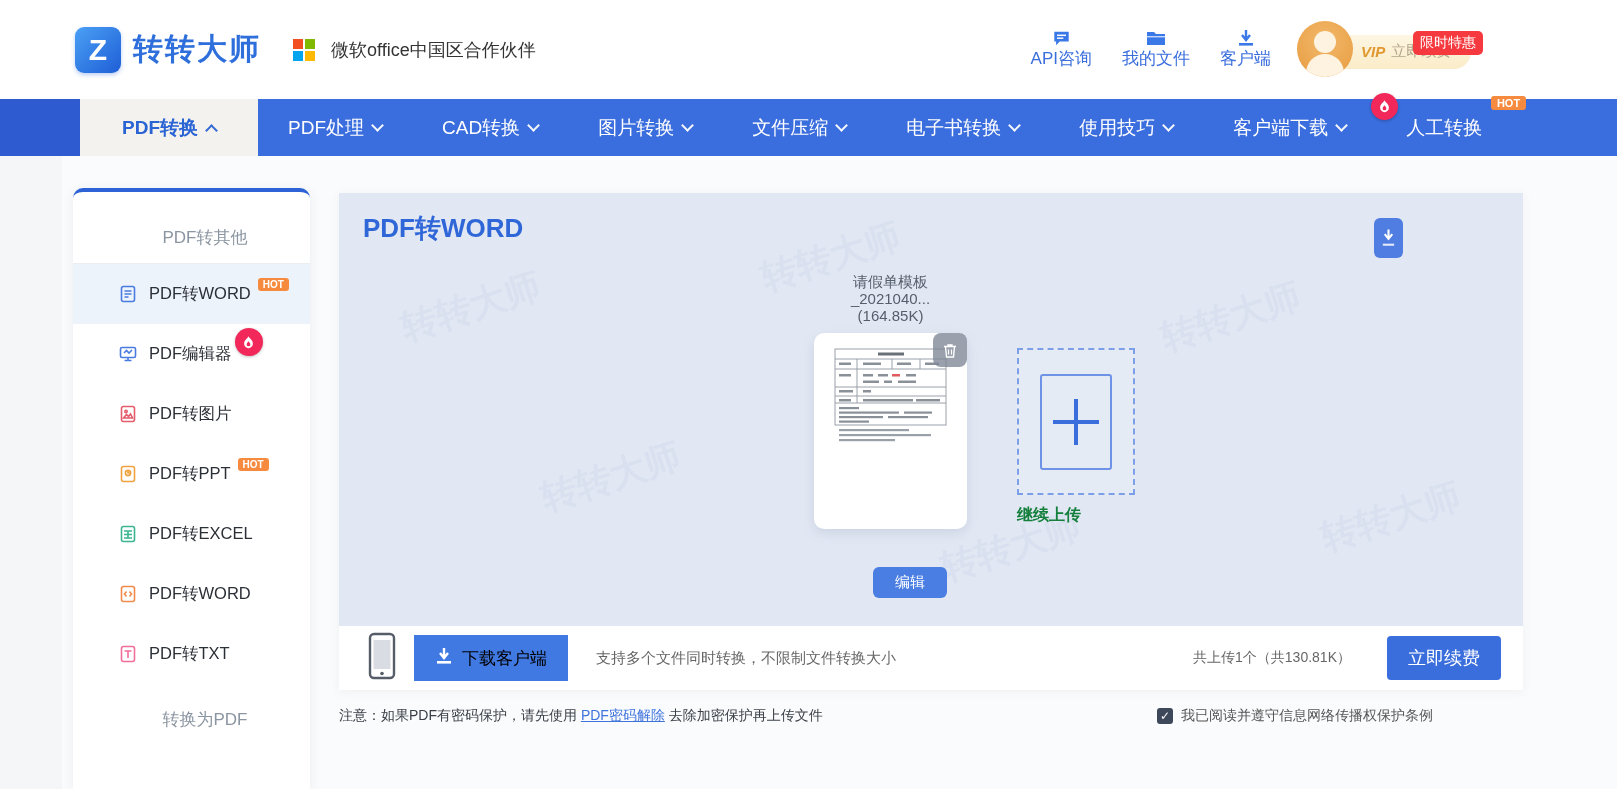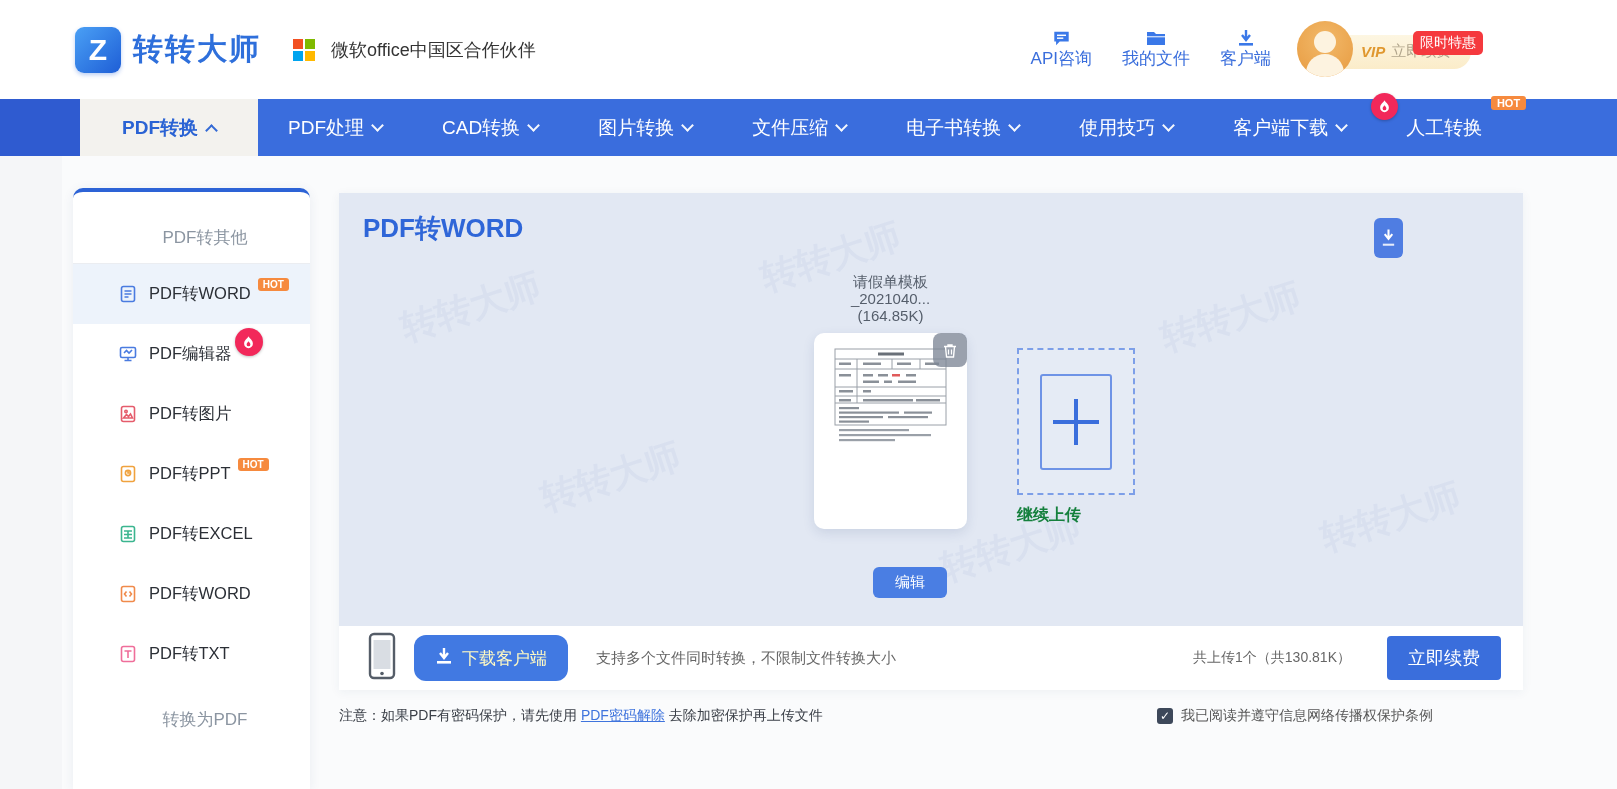--- a/index.html
+++ b/index.html
@@ -100,22 +100,22 @@
   .upload-inner { width:72px; height:96px; border:2px solid #6e93e6; border-radius:3px;
                   display:flex; align-items:center; justify-content:center; }
   .plus { position:relative; width:46px; height:46px; }
   .plus::before { content:""; position:absolute; left:0; top:21px; width:46px; height:4px; background:#3a6edc; }
   .plus::after  { content:""; position:absolute; left:21px; top:0; width:4px; height:46px; background:#3a6edc; }
   .upload-label { position:absolute; left:678px; top:312px; width:118px; 
                   font-size:16px; font-weight:bold; color:#15803d; cursor:pointer; }
   .action-bar { position:absolute; left:0; top:433px; width:1184px; height:64px; background:#fff;
                 display:flex; align-items:center; padding-left:29px; }
   .phone-icon { flex:none; }
-  .dl-client-btn { margin-left:18px; width:154px; height:46px; background:#4179e2; border:none; border-radius:12px;
-                   color:#fef9c3; font-size:17px; display:flex; align-items:center; justify-content:center; gap:9px;
+  .dl-client-btn { margin-left:18px; width:154px; height:46px; background:#4179e2; border:none; border-radius:0;
+                   color:#000000; font-size:17px; display:flex; align-items:center; justify-content:center; gap:9px;
                    cursor:pointer; font-family:Liberation Serif, serif; }
   .bar-tip { margin-left:28px; font-size:15px; color:#666; }
   .upload-summary { font-size:14px; color:#666; margin-right:36px; }
   .start-btn { width:114px; height:44px; background:#3a6edc; border:none; border-radius:4px; color:#fff;
                font-size:18px; margin-right:22px; cursor:pointer; font-family:"Liberation Sans",sans-serif; }
 
   
   .note-row { position:absolute; left:339px; top:707px; width:1184px; display:flex; align-items:center;
               justify-content:space-between; padding-right:90px; font-size:14px; }
   .note-left { color:#3a3f47; }

